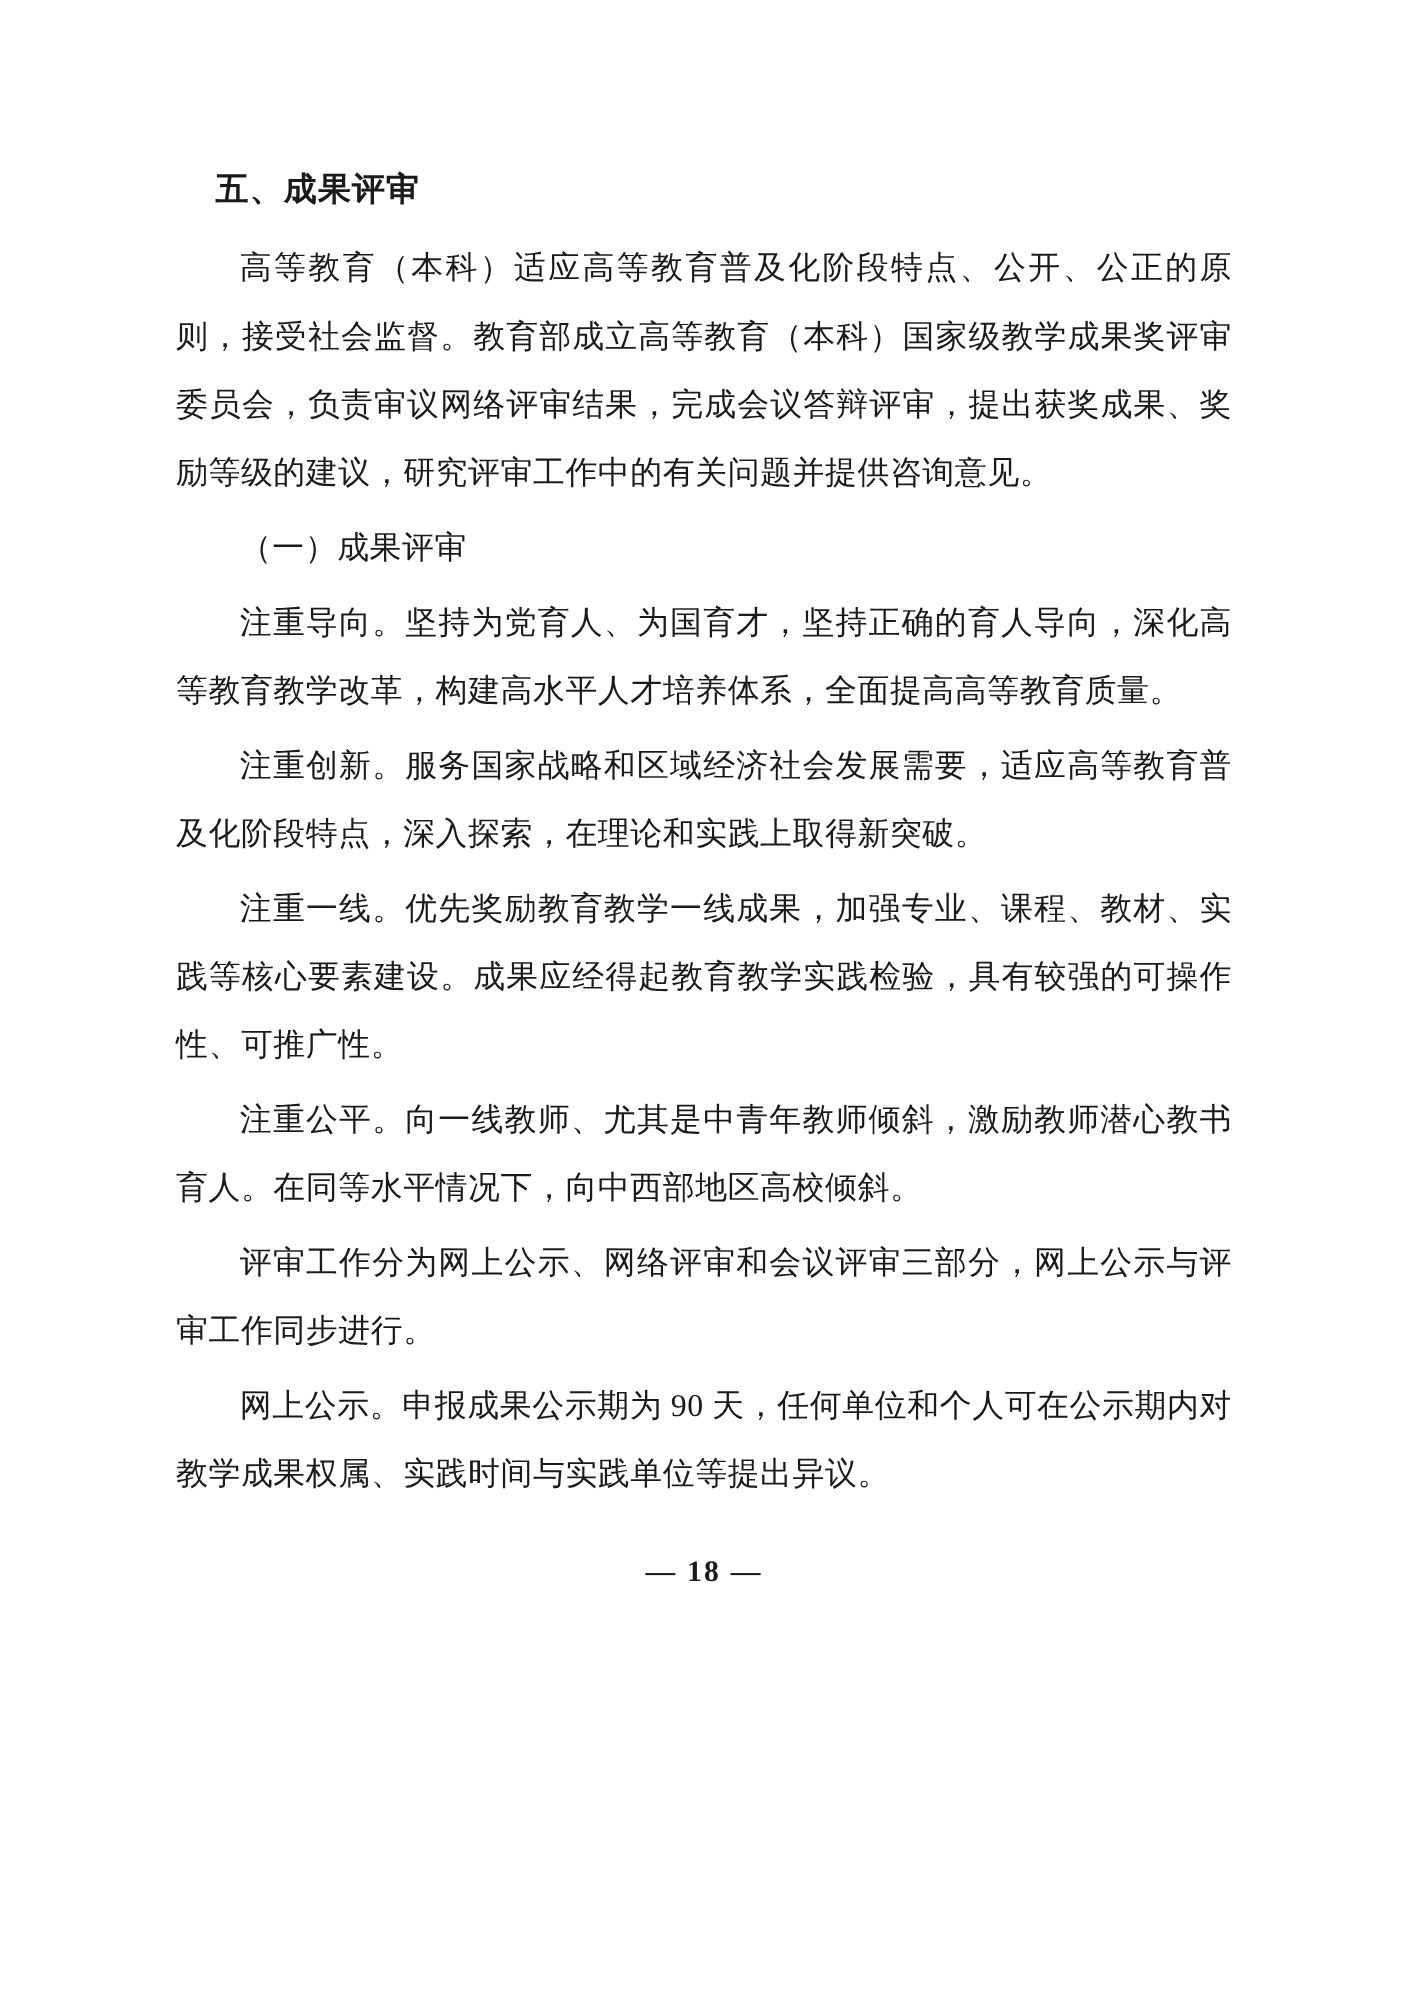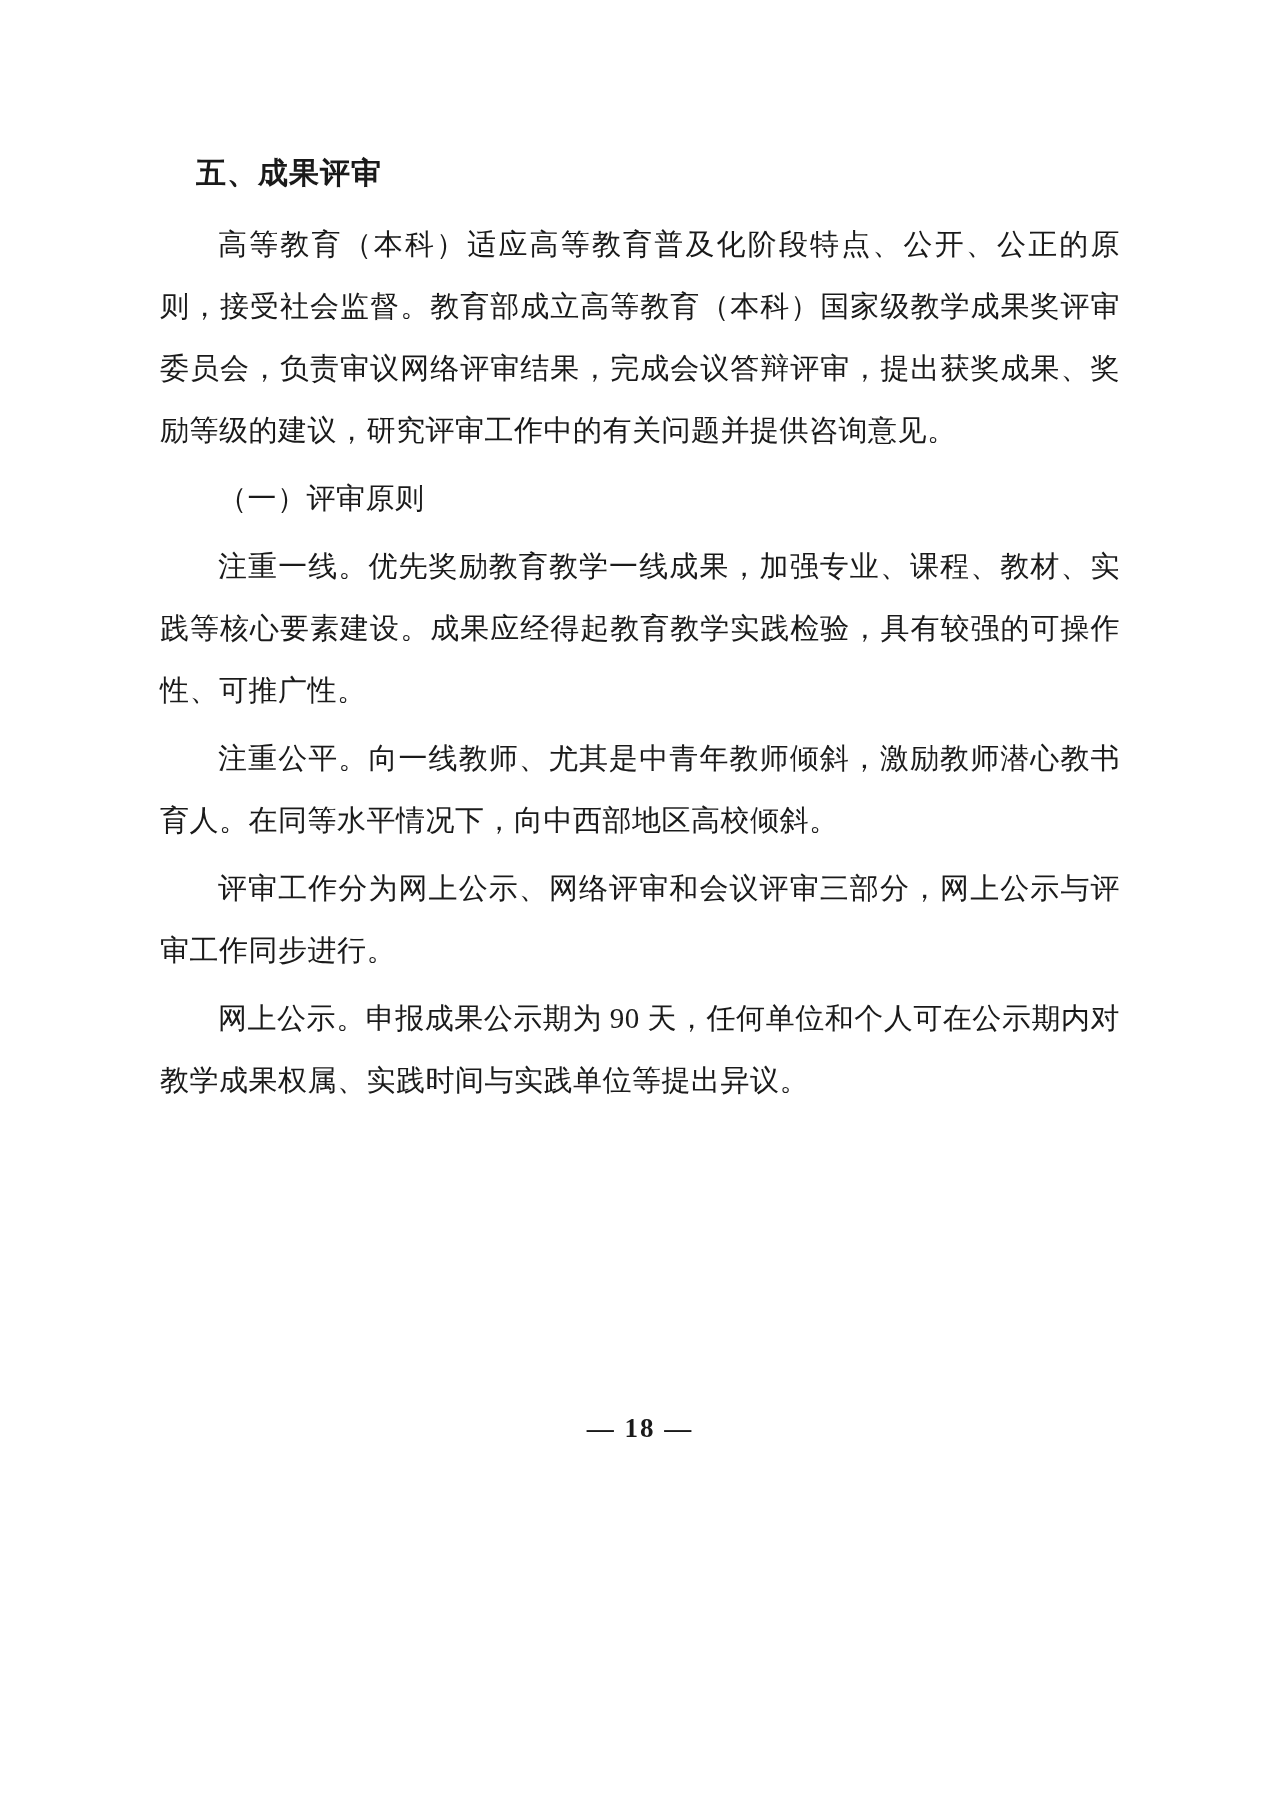--- a/index.html
+++ b/index.html
@@ -54,20 +54,22 @@
     margin-top: 35px;
   }
 </style>
 </head>
 <body>
 
 <div class="page">
   <div class="content">
     <h2 class="heading">五、成果评审</h2>
     <p class="para">高等教育（本科）适应高等教育普及化阶段特点、公开、公正的原则，接受社会监督。教育部成立高等教育（本科）国家级教学成果奖评审委员会，负责审议网络评审结果，完成会议答辩评审，提出获奖成果、奖励等级的建议，研究评审工作中的有关问题并提供咨询意见。</p>
-    <p class="para">（一）评审原则</p>
+    <p class="para">（一）成果评审</p>
+    <p class="para">注重导向。坚持为党育人、为国育才，坚持正确的育人导向，深化高等教育教学改革，构建高水平人才培养体系，全面提高高等教育质量。</p>
+    <p class="para">注重创新。服务国家战略和区域经济社会发展需要，适应高等教育普及化阶段特点，深入探索，在理论和实践上取得新突破。</p>
     <p class="para">注重一线。优先奖励教育教学一线成果，加强专业、课程、教材、实践等核心要素建设。成果应经得起教育教学实践检验，具有较强的可操作性、可推广性。</p>
     <p class="para">注重公平。向一线教师、尤其是中青年教师倾斜，激励教师潜心教书育人。在同等水平情况下，向中西部地区高校倾斜。</p>
     <p class="para">评审工作分为网上公示、网络评审和会议评审三部分，网上公示与评审工作同步进行。</p>
     <p class="para">网上公示。申报成果公示期为 90 天，任何单位和个人可在公示期内对教学成果权属、实践时间与实践单位等提出异议。</p>
   </div>
   <div class="pagenum">— 18 —</div>
 </div>
 
 </body></html>

